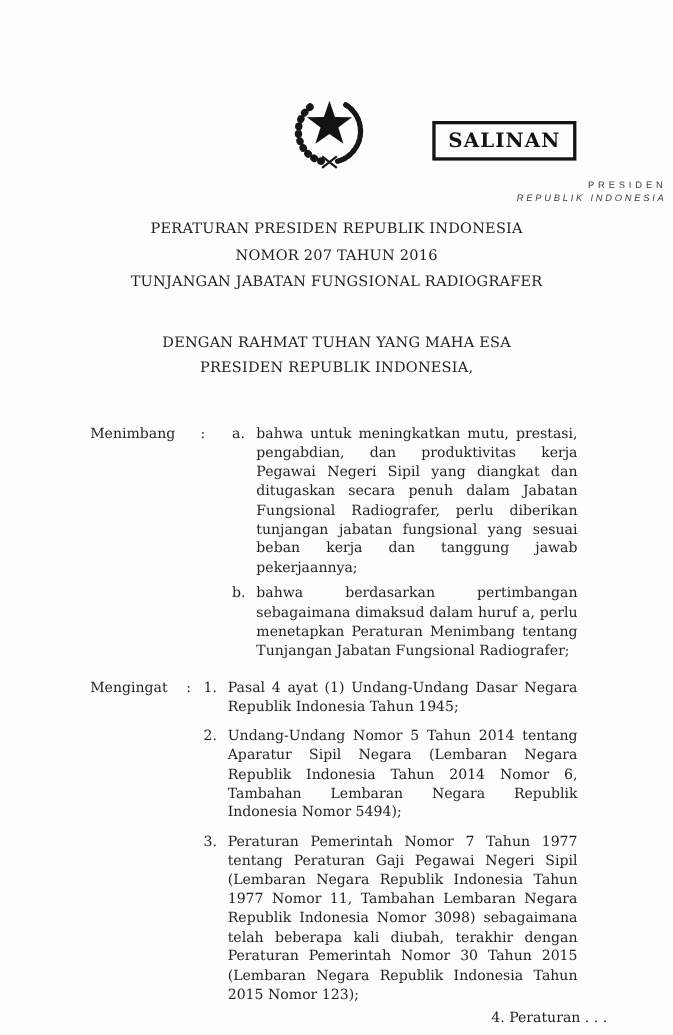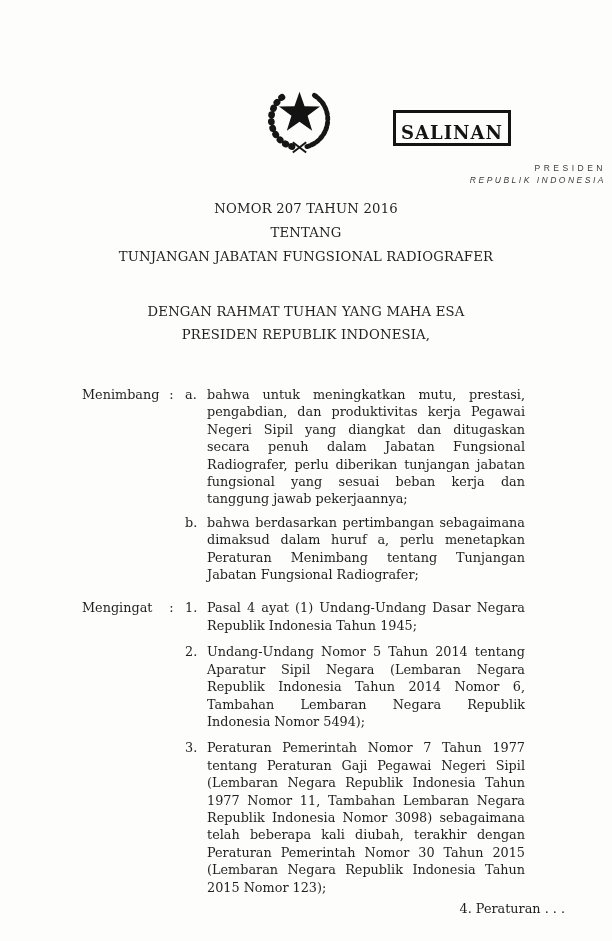--- a/index.html
+++ b/index.html
@@ -16,23 +16,23 @@
     background: #fdfdfb;
   }
 
   
   .emblem {
     position: absolute; left: 261px; top: 79px;
     width: 77px; height: 78px;
   }
   .stamp-box {
     position: absolute; left: 393px; top: 110px;
-    width: 118px; height: 36px;
+    width: 131px; height: 36px;
     border: 3px solid #141414;
-    display: flex; align-items: flex-end; justify-content: center;
+    display: flex; align-items: center; justify-content: center;
   }
   .stamp-box span {
     font-weight: bold; font-size: 18px; letter-spacing: 1px;
     color: #141414;
   }
   .letterhead {
     position: absolute; top: 163px; left: 0; right: 6px;
     text-align: right;
     font-family: "Liberation Sans", sans-serif;
     color: #3c3c3c;
@@ -49,35 +49,35 @@
     letter-spacing: 0.2px; margin-bottom: 7px;
   }
   .preamble1 { margin-top: 38px; margin-bottom: 0; }
   .preamble2 { margin-top: 6px; }
 
   .clauses {
     padding-left: 82px; padding-right: 87px;
     font-size: 12.8px; line-height: 17.4px;
   }
   .clause-section { display: flex; }
-  .clause-section.considering { margin-top: 43px; }
+  .clause-section.considering { margin-top: 43px; gap: 13px; }
   .clause-section.recalling { margin-top: 16px; }
   .clause-label { width: 76px; flex: 0 0 76px; }
   .clause-colon { width: 27px; flex: 0 0 27px; text-align: center; }
   .clause-items { flex: 1; }
   .clause-item { display: flex; margin-top: 6px; }
   .clause-item:first-child { margin-top: 0; }
   .recalling .clause-item { margin-top: 9px; }
   .recalling .clause-item:first-child { margin-top: 0; }
   .item-marker { width: 22px; flex: 0 0 22px; }
   .item-text { flex: 1; text-align: justify; }
 
   .catchword {
     margin-top: 4px;
-    padding-right: 47px;
+    padding-right: 60px;
     text-align: right;
     font-size: 12.8px; line-height: 17.4px;
   }
 </style>
 </head>
 <body>
 
 <div class="page">
 
   <div class="emblem">
@@ -97,22 +97,22 @@
     <span>SALINAN</span>
   </div>
 
   <div class="letterhead">
     <div class="lh1">PRESIDEN</div>
     <div class="lh2">REPUBLIK INDONESIA</div>
   </div>
 
   <div class="doc-body">
 
+    <div class="center-line">PERATURAN PRESIDEN REPUBLIK INDONESIA</div>
     <div class="center-line">NOMOR  207 TAHUN 2016</div>
-    <div class="center-line">TENTANG</div>
     <div class="center-line">TUNJANGAN JABATAN FUNGSIONAL RADIOGRAFER</div>
 
     <div class="center-line preamble1">DENGAN RAHMAT TUHAN YANG MAHA ESA</div>
     <div class="center-line preamble2">PRESIDEN REPUBLIK INDONESIA,</div>
 
     <div class="clauses">
 
       <div class="clause-section considering">
         <div class="clause-label">Menimbang</div>
         <div class="clause-colon">:</div>

